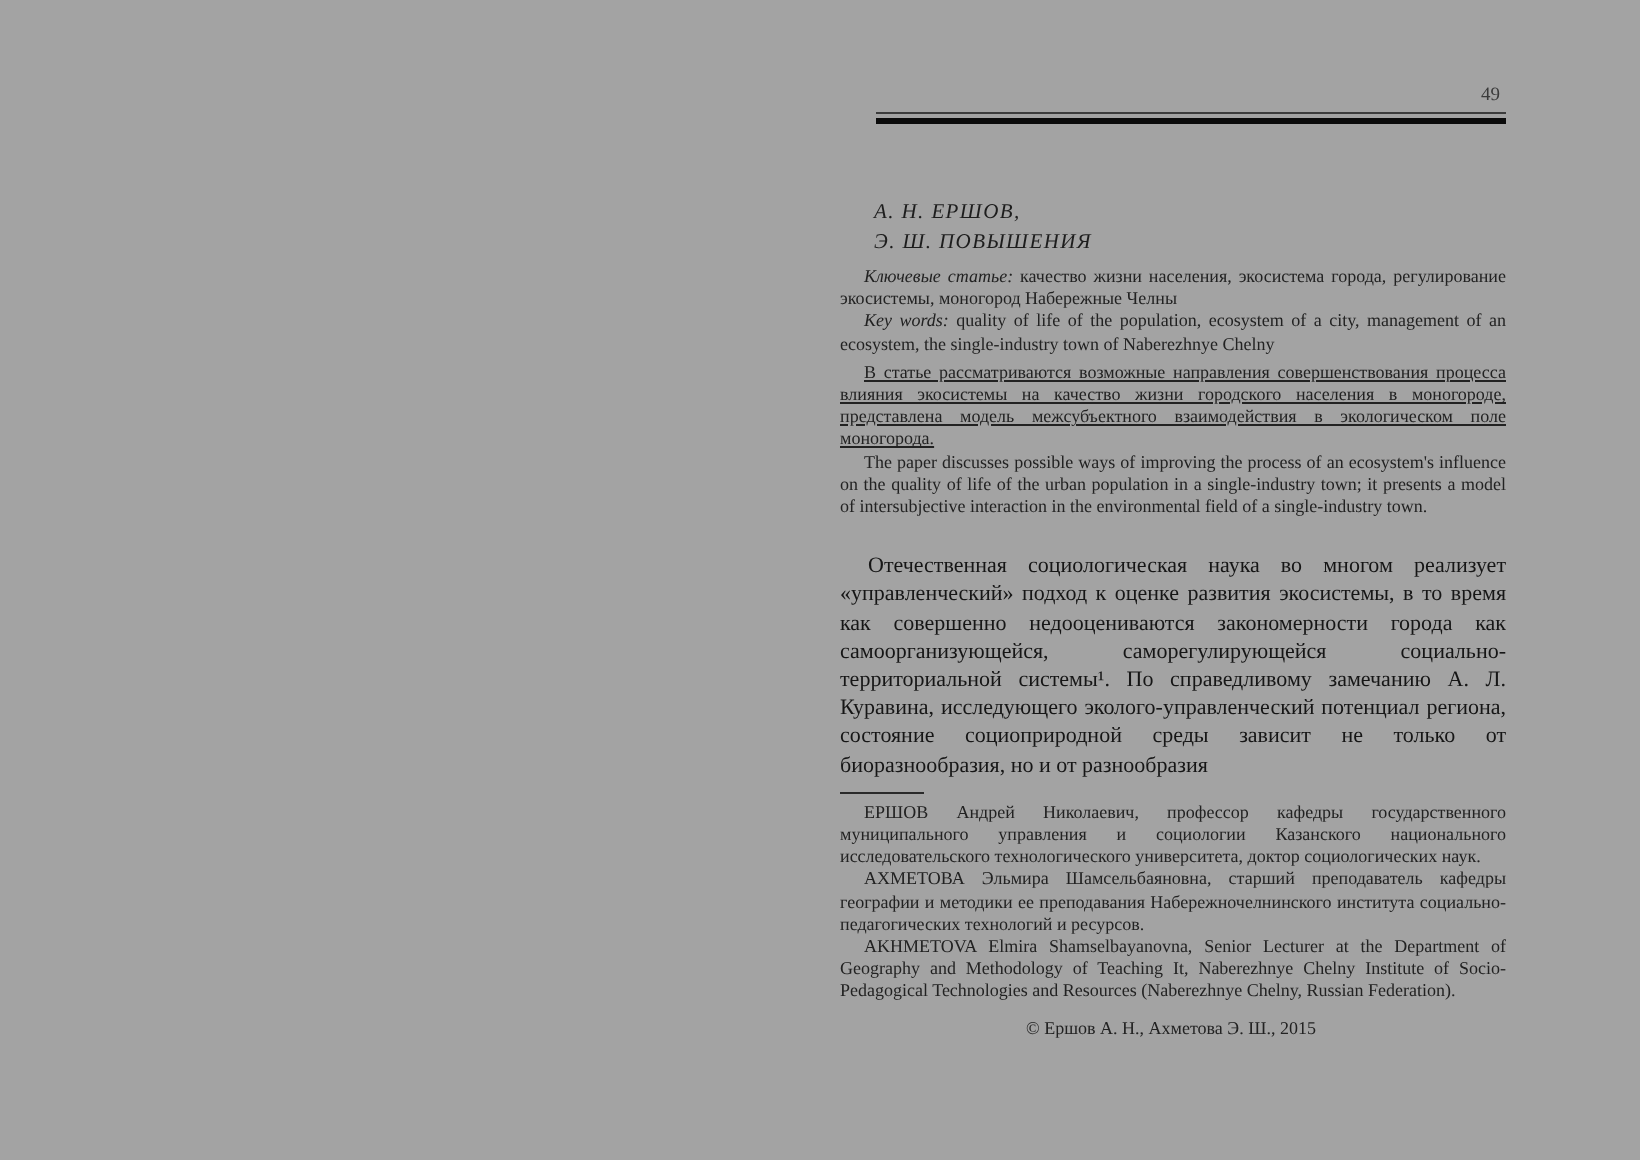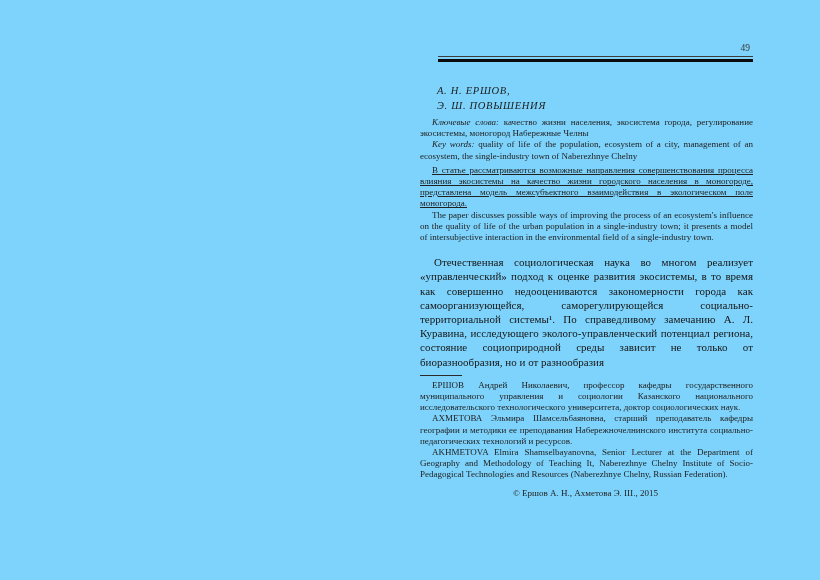--- a/index.html
+++ b/index.html
@@ -4,21 +4,21 @@
 <style>
   html, body { margin: 0; padding: 0; }
   body {
     font-family: "Liberation Serif", "DejaVu Serif", serif;
     background: #ffffff;
   }
   .canvas {
     position: relative;
     width: 820px;
     height: 580px;
-    background: #7dd3fc;
+    background: #a3a3a3;
     overflow: hidden;
   }
   .column {
     position: absolute;
     left: 420px;
     top: 0;
     width: 333px;
     color: #1d1d1d;
   }
   .page-number {
@@ -34,20 +34,21 @@
   .rule-thick { height: 3px; background: #0b0b0b; }
 
   .byline-row { margin-top: 22px; display: flex; align-items: flex-start; }
   .authors {
     margin-left: 17px;
     font-style: italic;
     font-size: 10.5px;
     line-height: 14.5px;
     letter-spacing: 0.7px;
     white-space: nowrap;
+    margin-top: 16px;
   }
   .title {
     margin-left: auto;
     width: 212px;
     font-weight: bold;
     font-size: 10.5px;
     line-height: 14.5px;
     letter-spacing: 0.3px;
     word-spacing: 2.5px;
   }
@@ -58,21 +59,21 @@
     line-height: 11.2px;
     text-align: justify;
     text-indent: 12px;
     color: #222222;
   }
   .kw-first { margin-top: 4px; }
   .abs-first { margin-top: 3px; text-decoration: underline; }
   .it { font-style: italic; }
 
   .body-text {
-    margin-top: 12px;
+    margin-top: 17px;
     font-size: 11px;
     line-height: 14.2px;
     text-align: justify;
     text-indent: 14px;
     color: #161616;
   }
 
   .fn-rule {
     margin-top: 6px;
     margin-bottom: 4px;
@@ -100,21 +101,21 @@
       <div class="rule-thick"></div>
     </div>
 
     <div class="byline-row">
       <div class="authors">
         <div>А. Н. ЕРШОВ,</div>
         <div>Э. Ш. ПОВЫШЕНИЯ</div>
       </div>
     </div>
 
-    <p class="small kw-first" lang="ru"><span class="it">Ключевые слова:</span><span> качество жизни населения, экосистема города, регулирование экосистемы, моногород Набережные Челны</span></p>
+    <p class="small kw-first" lang="ru"><span class="it">Ключевые статье:</span><span> качество жизни населения, экосистема города, регулирование экосистемы, моногород Набережные Челны</span></p>
 
     <p class="small" lang="en"><span class="it">Key words:</span><span> quality of life of the population, ecosystem of a city, management of an ecosystem, the single-industry town of Naberezhnye Chelny</span></p>
 
     <p class="small abs-first" lang="ru">В статье рассматриваются возможные направления совершенствования процесса влияния экосистемы на качество жизни городского населения в моногороде, представлена модель межсубъектного взаимодействия в экологическом поле моногорода.</p>
 
     <p class="small" lang="en">The paper discusses possible ways of improving the process of an ecosystem's influence on the quality of life of the urban population in a single-industry town; it presents a model of intersubjective interaction in the environmental field of a single-industry town.</p>
 
     <p class="body-text" lang="ru">Отечественная социологическая наука во многом реализует «управленческий» подход к оценке развития экосистемы, в то время как совершенно недооцениваются закономерности города как самоорганизующейся, саморегулирующейся социально-территориальной системы¹. По справедливому замечанию А. Л. Куравина, исследующего эколого-управленческий потенциал региона, состояние социоприродной среды зависит не только от биоразнообразия, но и от разнообразия</p>
 
     <div class="fn-rule"></div>

